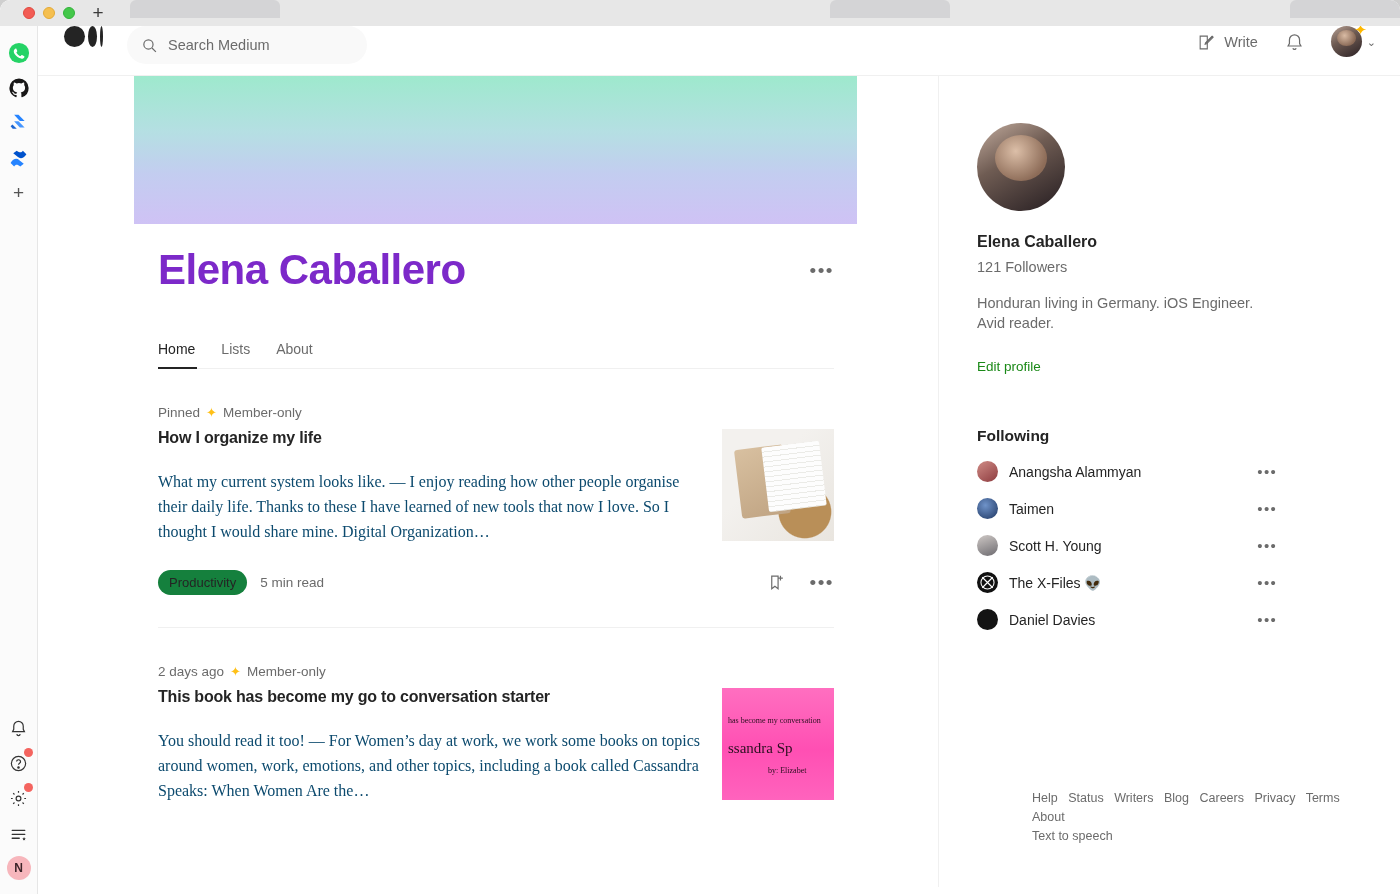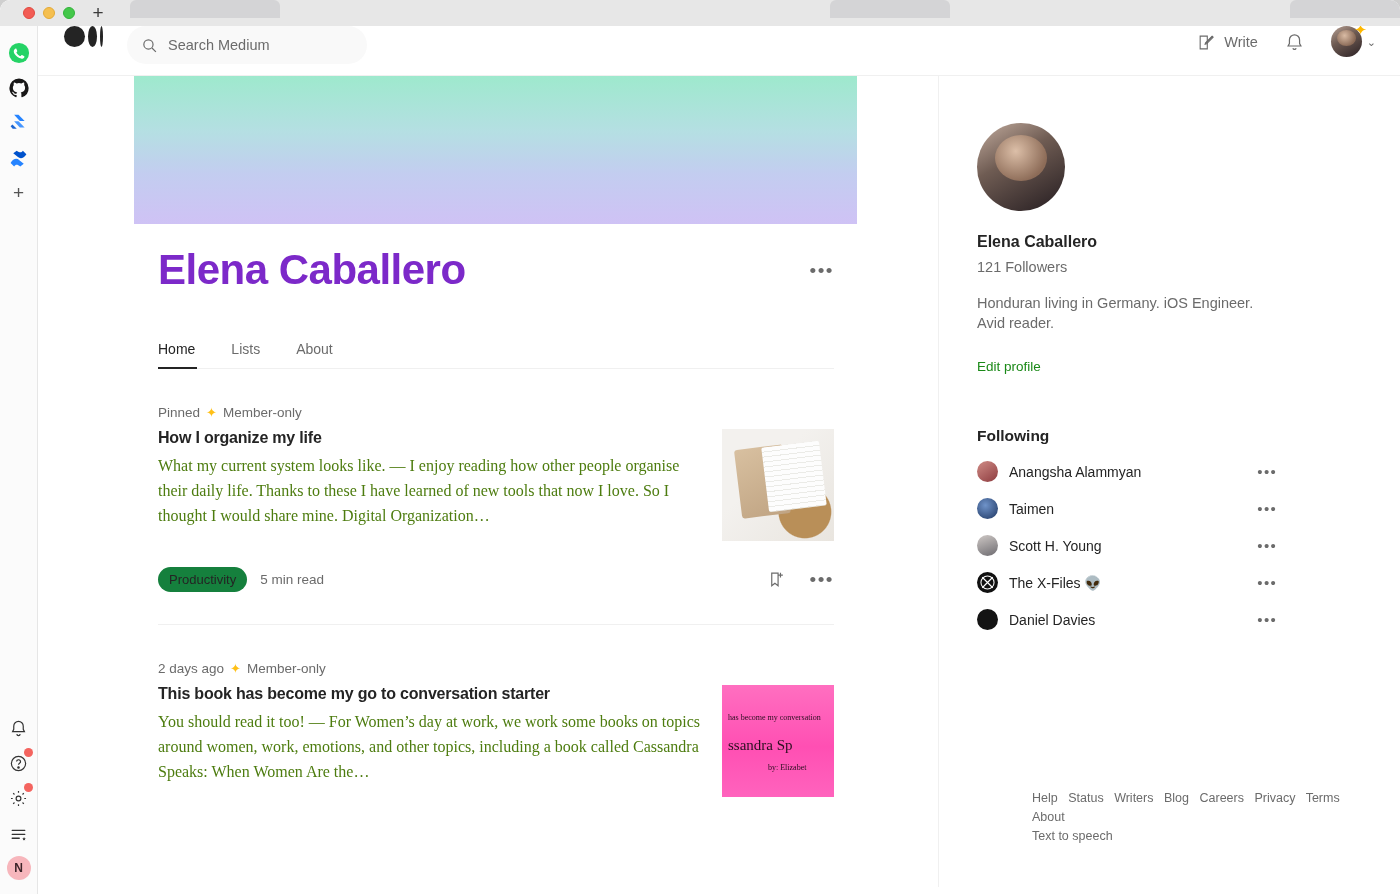--- a/index.html
+++ b/index.html
@@ -123,42 +123,42 @@
     font-family: "Liberation Sans", sans-serif; letter-spacing: -.5px;
     display: inline-block;
   }
   #name-row { display: flex; align-items: center; justify-content: space-between; }
   .dots {
     color: #6b6b6b; font-size: 19px; letter-spacing: 1.5px; line-height: 1;
     user-select: none;
   }
 
   #tabs {
-    display: flex; gap: 36px; margin-top: 47px;
+    display: flex; gap: 26px; margin-top: 47px;
     border-bottom: 1px solid #f0f0f0; padding-bottom: 11px; position: relative;
   }
   .tab { font-size: 14px; color: #6b6b6b; }
   .tab.active { color: #242424; }
   #tab-underline {
     position: absolute; left: 0; bottom: -1px; width: 39px; height: 1.6px; background: #242424;
   }
 
   
   .article { padding-top: 36px; }
   .article + .article { border-top: 1px solid #f0f0f0; margin-top: 32px; }
   .meta { font-size: 13.5px; color: #6b6b6b; display: flex; align-items: center; gap: 6px; }
   .star { color: #ffc017; font-size: 13px; }
   .art-body { display: flex; gap: 20px; margin-top: 9px; }
   .art-text { flex: 1; }
   .art-title {
     font-size: 16px; font-weight: bold; color: #242424;
     font-family: "Liberation Sans", sans-serif; letter-spacing: -.2px;
   }
   .art-snippet {
-    margin-top: 6px; font-size: 16px; line-height: 25px; color: #4d7c0f;
+    margin-top: 22px; font-size: 16px; line-height: 25px; color: #0c4a6e;
     font-family: "Liberation Serif", serif;
   }
   .thumb { width: 112px; height: 112px; flex: 0 0 112px; }
 
   .thumb-planner {
     background:
       radial-gradient(circle at 74% 74%, #b98f58 0 22%, rgba(185,143,88,0) 23%),
       linear-gradient(135deg, #f3f1ee 0 38%, #e9e5df 100%);
     position: relative; overflow: hidden;
   }

